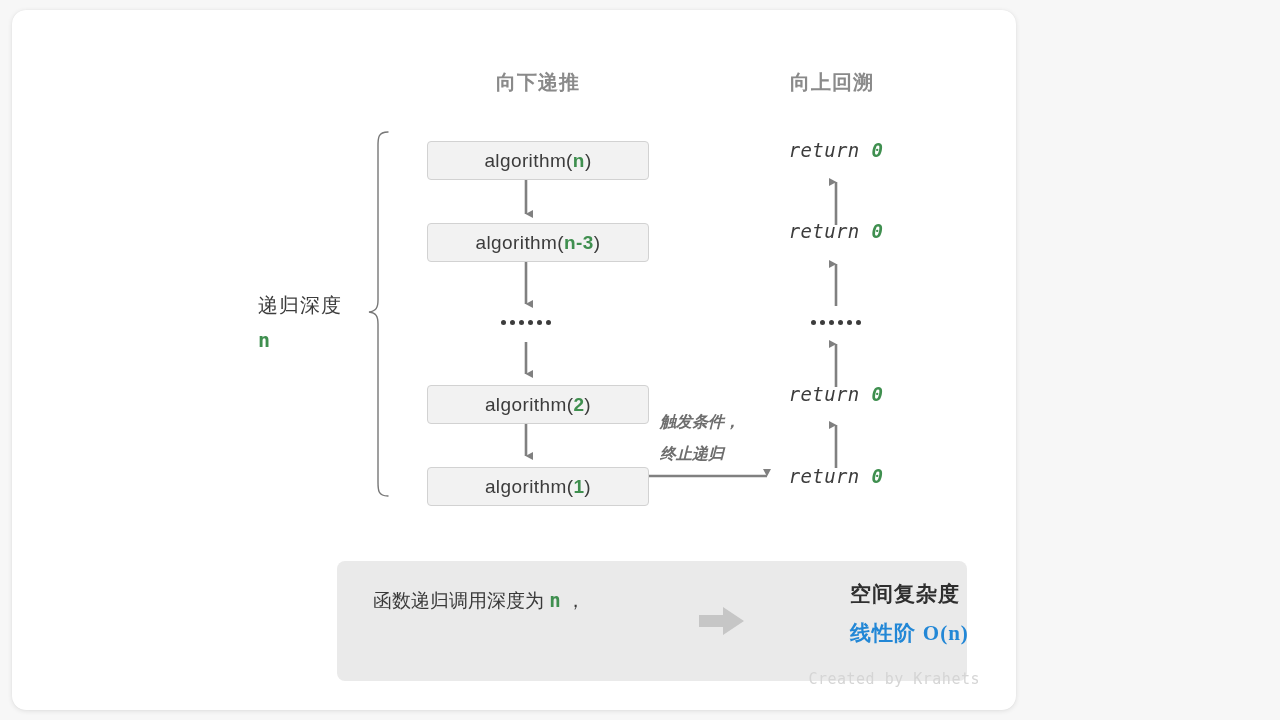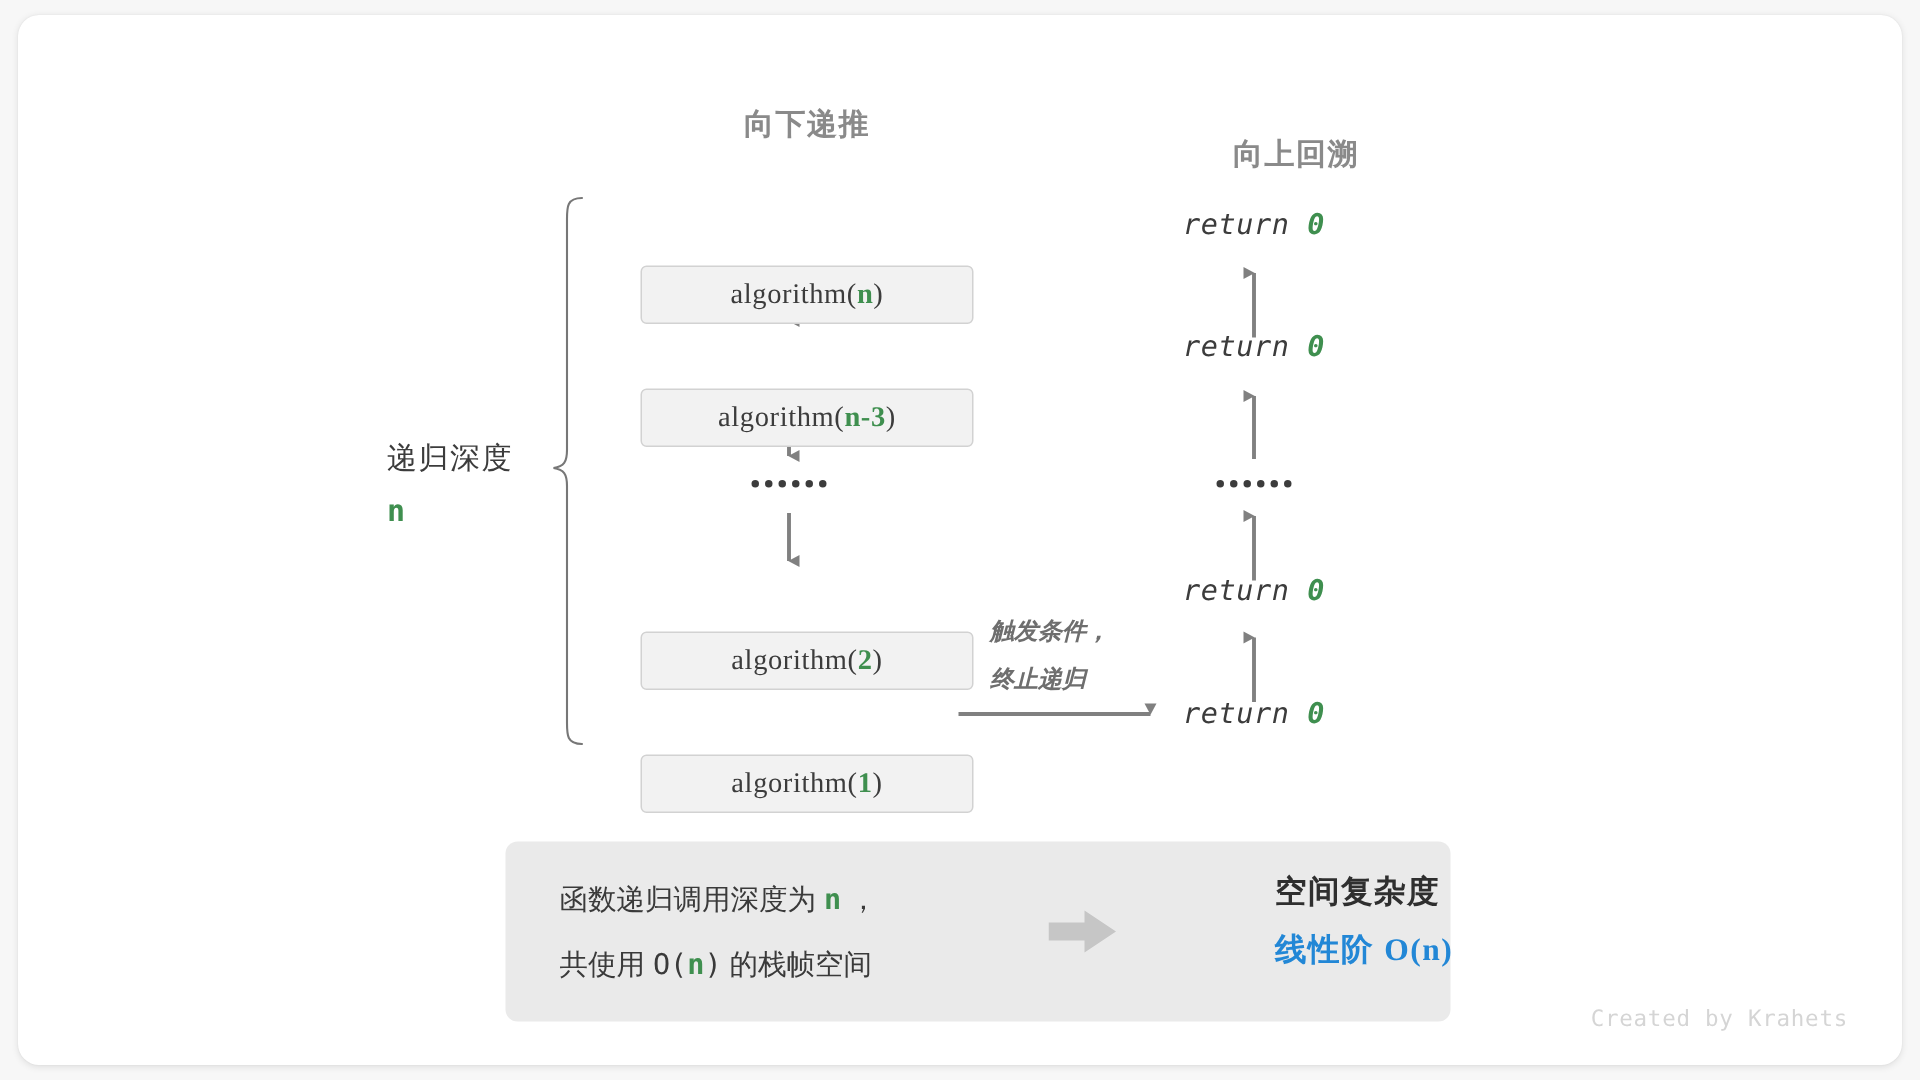--- a/index.html
+++ b/index.html
@@ -16,59 +16,58 @@
   .page {
     position: relative;
     width: 1280px;
     height: 720px;
     background: #f7f7f7;
   }
   .card {
     position: absolute;
     left: 12px;
     top: 10px;
-    width: 1256px;
+    width: 1004px;
     height: 700px;
     background: #ffffff;
     border-radius: 14px;
     box-shadow: 0 1px 5px rgba(0,0,0,0.10), 0 0 1px rgba(0,0,0,0.08);
   }
 
   
   .col-head {
     position: absolute;
     font-size: 20px;
     font-weight: bold;
     color: #8a8a8a;
     letter-spacing: 1px;
     white-space: nowrap;
     transform: translateX(-50%);
   }
   #head-down { left: 526px; top: 59px; }
-  #head-up   { left: 852px; top: 59px; margin-top: 20px; }
+  #head-up   { left: 820px; top: 59px; }
 
   
   .call-box {
     position: absolute;
     left: 415px;
     width: 222px;
     height: 39px;
     box-sizing: border-box;
     background: #f2f2f2;
     border: 1px solid #d2d2d2;
     border-radius: 4px;
     display: flex;
     align-items: center;
     justify-content: center;
-    font-family: Liberation Serif, serif;
+    font-family: Liberation Sans, sans-serif;
     font-size: 19px;
     color: #3c3c3c;
     letter-spacing: 0.4px;
     white-space: nowrap;
-    margin-top: 36px;
   }
   .call-box .arg {
     color: #3f8f4f;
     font-weight: bold;
   }
 
   
   .ret {
     position: absolute;
     transform: translateX(-50%);
@@ -327,23 +326,20 @@
     <div class="trigger-note">
       <div>触发条件，</div>
       <div>终止递归</div>
     </div>
 
     <div class="summary">
       <div class="summary-left">
         <div>
           <span>函数递归调用深度为 </span><span class="g">n</span><span> ，</span>
         </div>
-        <div>
-          <span>共使用 </span><span class="mono">O(</span><span class="g">n</span><span class="mono">)</span><span> 的栈帧空间</span>
-        </div>
       </div>
 
       <svg class="big-arrow" viewBox="0 0 46 30" width="46" height="30">
         <path d="M0,9 L24,9 L24,1 L45,15 L24,29 L24,21 L0,21 Z" fill="#c6c6c6"></path>
       </svg>
 
       <div class="summary-right">
         <span class="r1">空间复杂度</span>
         <span class="r2">
           <span>线性阶 </span><span class="mono">O(n)</span>

